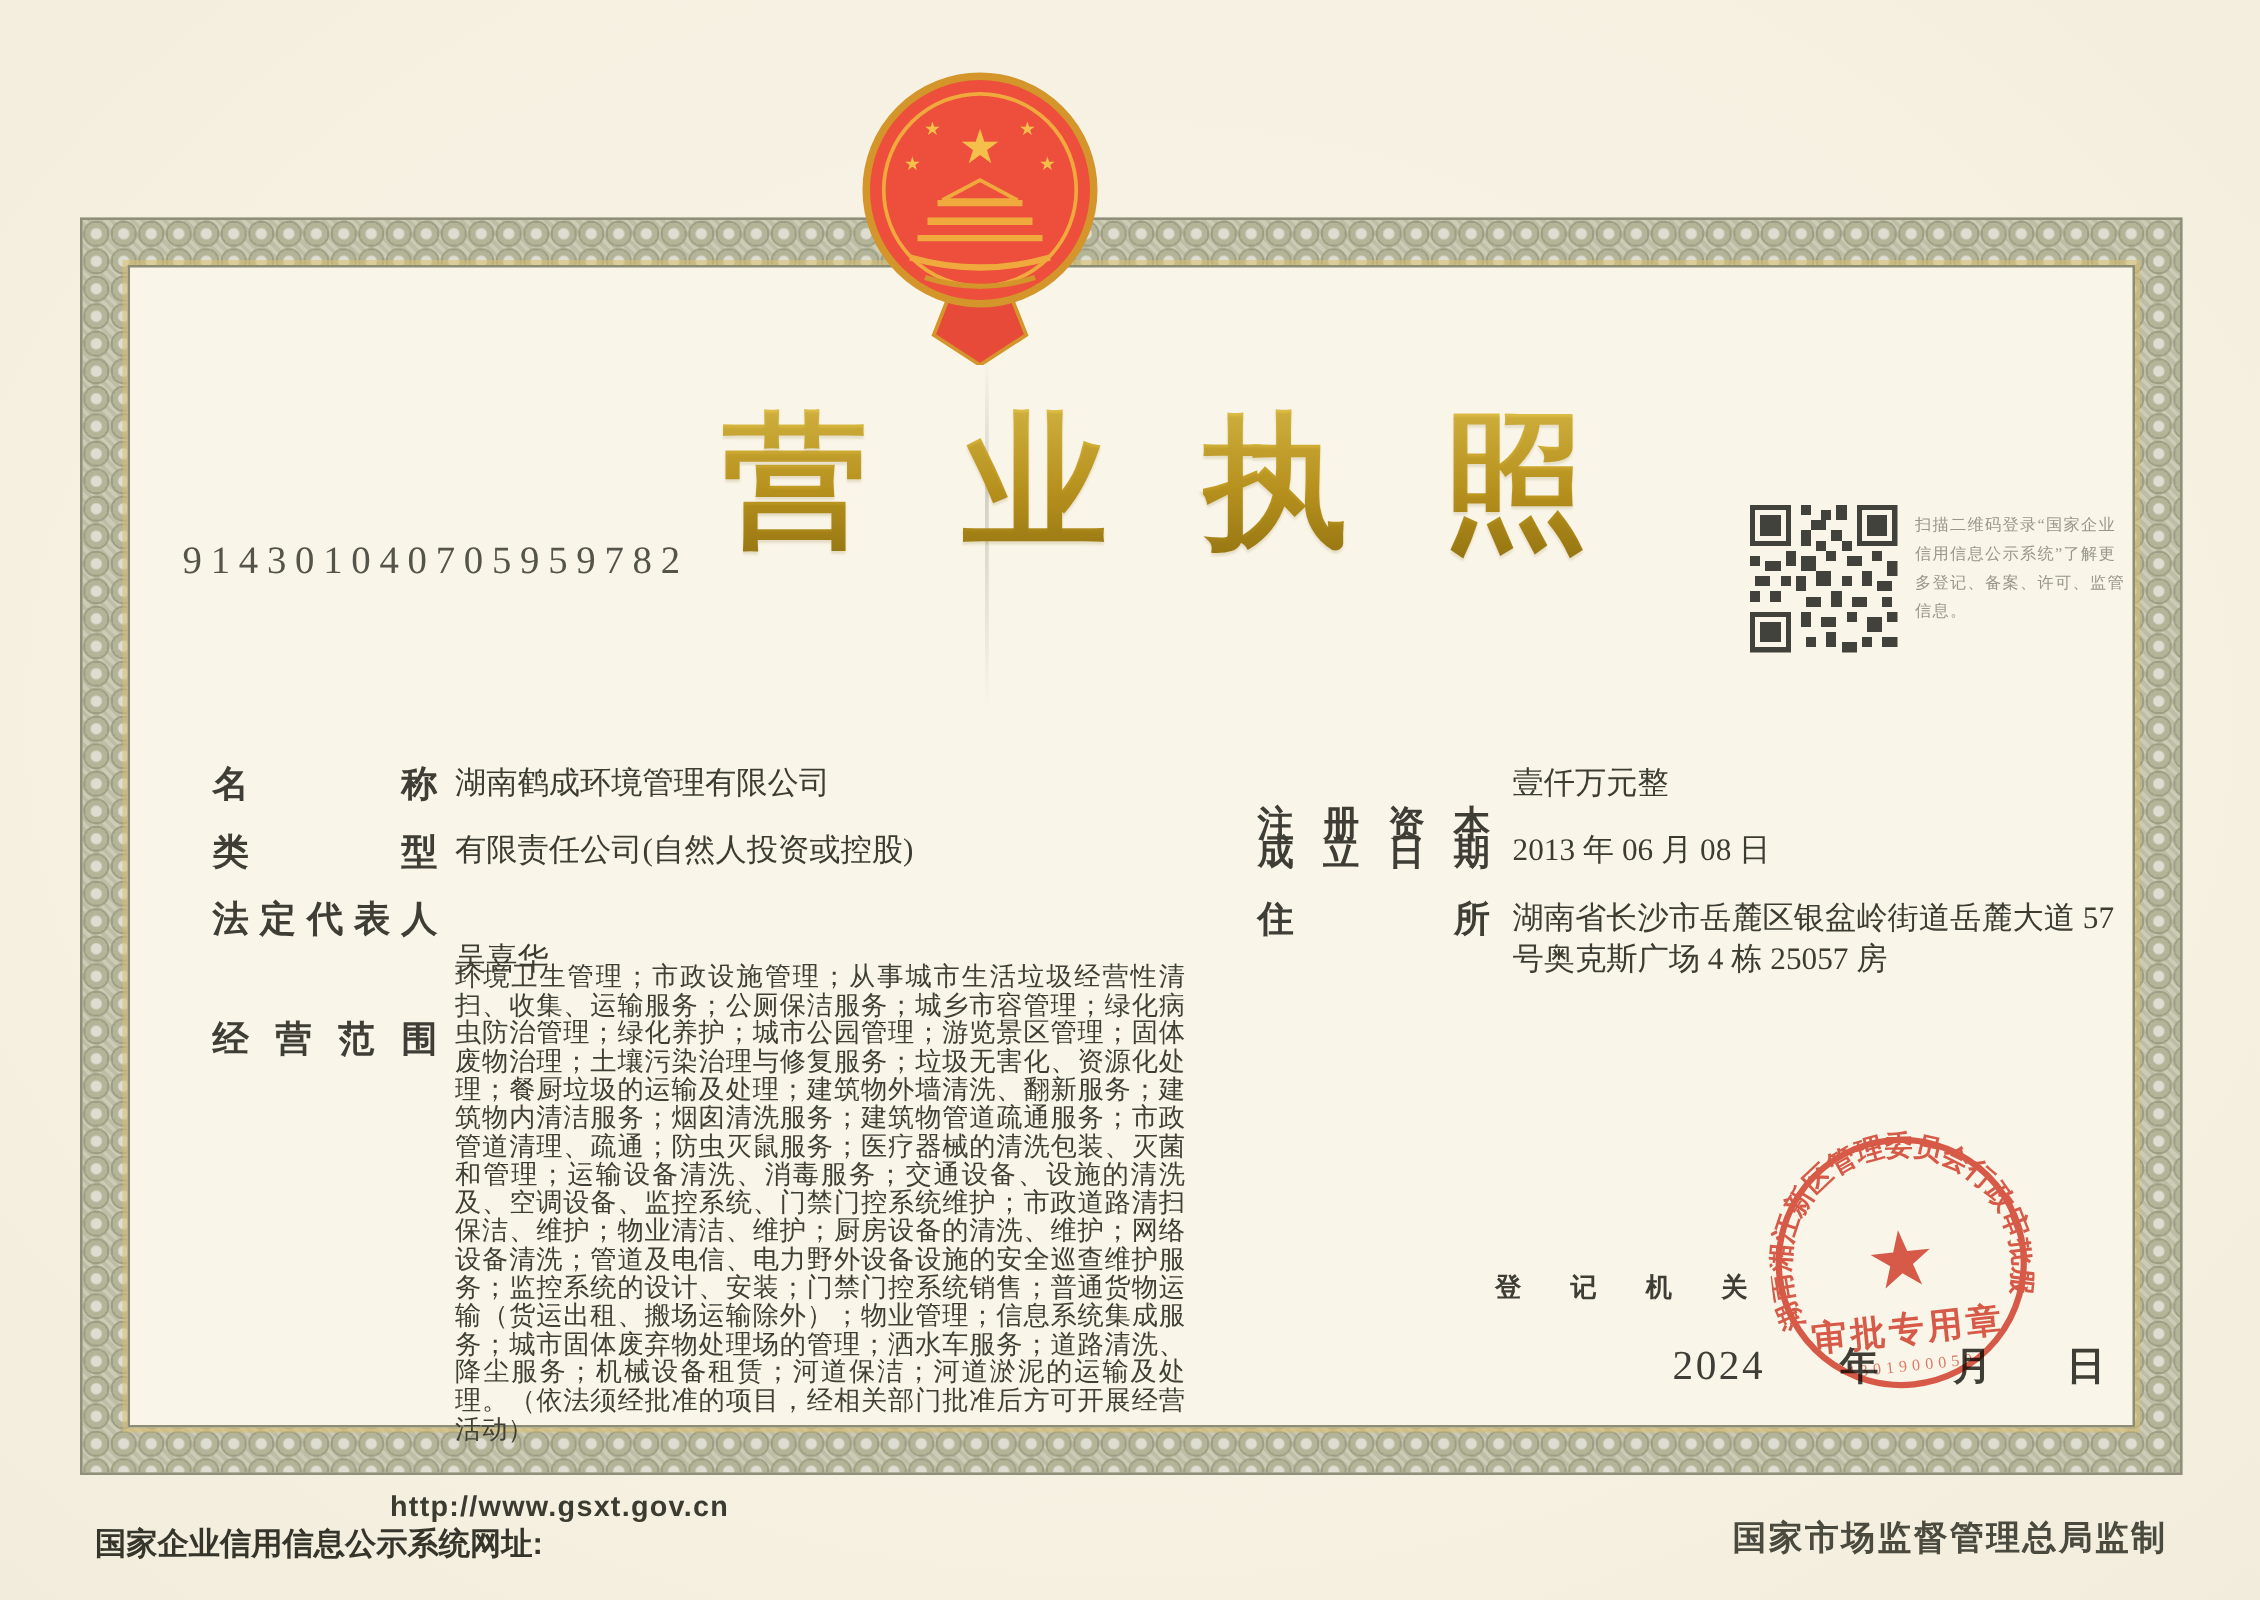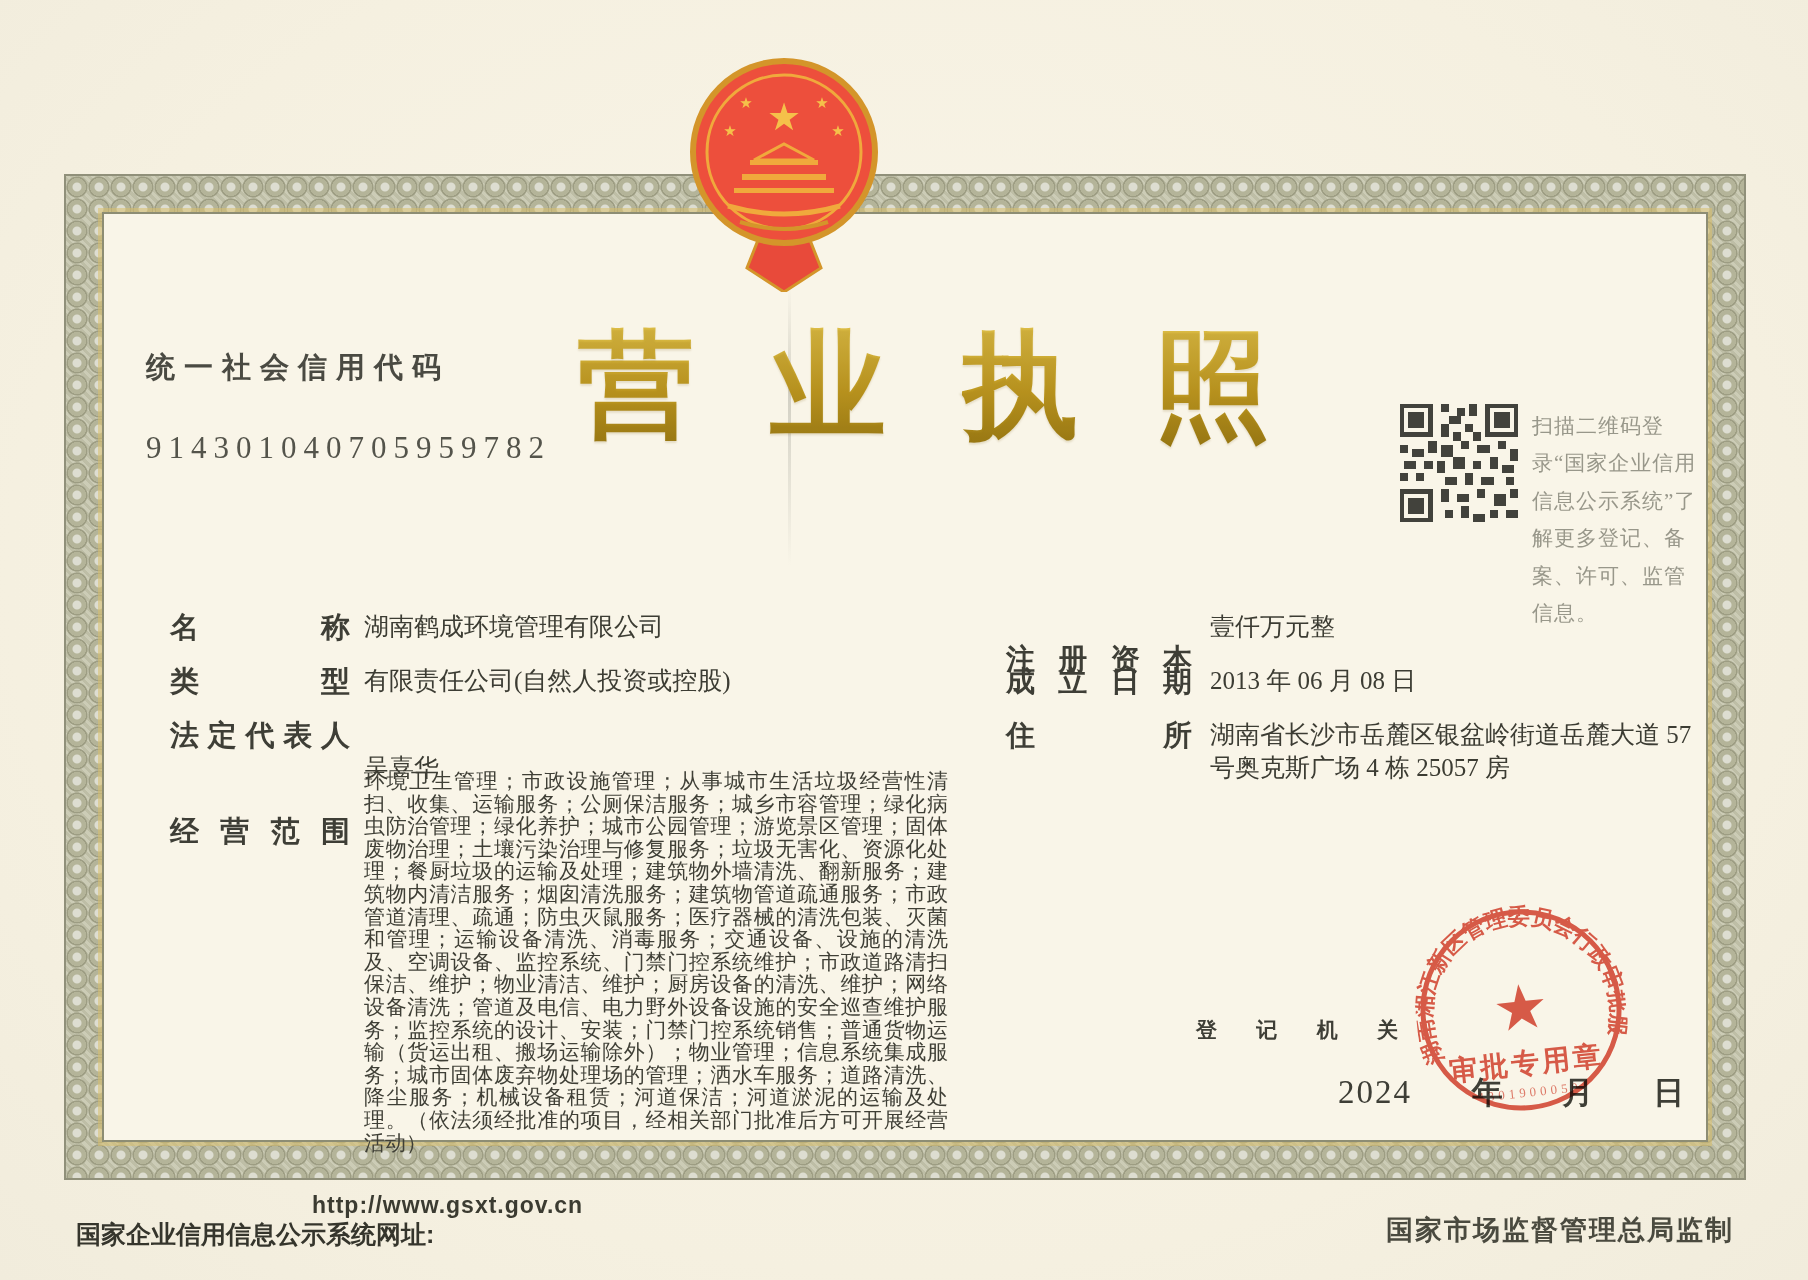--- a/index.html
+++ b/index.html
@@ -41,21 +41,21 @@
   }
   .license-title span{
     background:linear-gradient(180deg,#e0c14a 0%,#c19b22 55%,#9a7a14 100%);
     -webkit-background-clip:text;background-clip:text;color:transparent;
     text-shadow:0 2px 2px rgba(120,90,10,.15);
   }
   
   .qr{position:absolute;left:1400px;top:404px;width:118px;height:118px;}
   .qr-caption{
     position:absolute;left:1532px;top:408px;width:172px;
-    font-size:21px;line-height:1.78;color:#98978a;letter-spacing:1px;
+    font-size:13px;line-height:1.78;color:#98978a;letter-spacing:1px;
   }
   
   .flabel{
     position:absolute;font-family:"Liberation Sans",sans-serif;font-weight:700;
     font-size:29px;color:#3e3e36;text-align:justify;text-align-last:justify;
   }
   .fvalue{position:absolute;font-size:25px;color:#3c3c33;line-height:1.32;}
   .scope{font-size:21px;line-height:22.6px;text-align:justify;color:#3f3f36;}
   
   .registry{
@@ -105,21 +105,20 @@
     <text x="42" y="80" text-anchor="middle" font-size="15" fill="#f5c04a">★</text>
     <text x="150" y="80" text-anchor="middle" font-size="15" fill="#f5c04a">★</text>
     <path d="M66 104 L96 88 L126 104 Z" fill="none" stroke="#f0a93c" stroke-width="3"></path>
     <rect x="62" y="104" width="68" height="5" fill="#f0a93c"></rect>
     <rect x="54" y="118" width="84" height="6" fill="#f0a93c"></rect>
     <rect x="46" y="132" width="100" height="5" fill="#f0a93c"></rect>
     <path d="M40 150 Q96 166 152 150" fill="none" stroke="#f0a93c" stroke-width="5"></path>
     <path d="M52 166 Q96 180 140 166" fill="none" stroke="#d4952a" stroke-width="4"></path>
   </svg>
 
-  <div class="credit-label">统一社会信用代码</div>
   <div class="credit-code">914301040705959782</div>
 
   <div class="license-title">
     <span>营</span>
     <span>业</span>
     <span>执</span>
     <span>照</span>
   </div>
 
   <svg class="qr" viewBox="0 0 29 29" shape-rendering="crispEdges">

